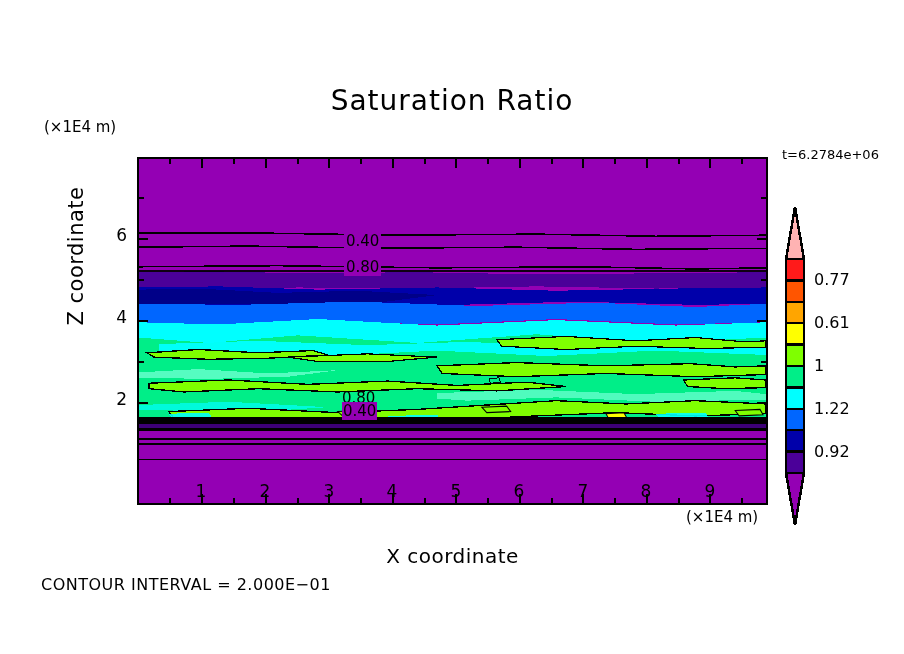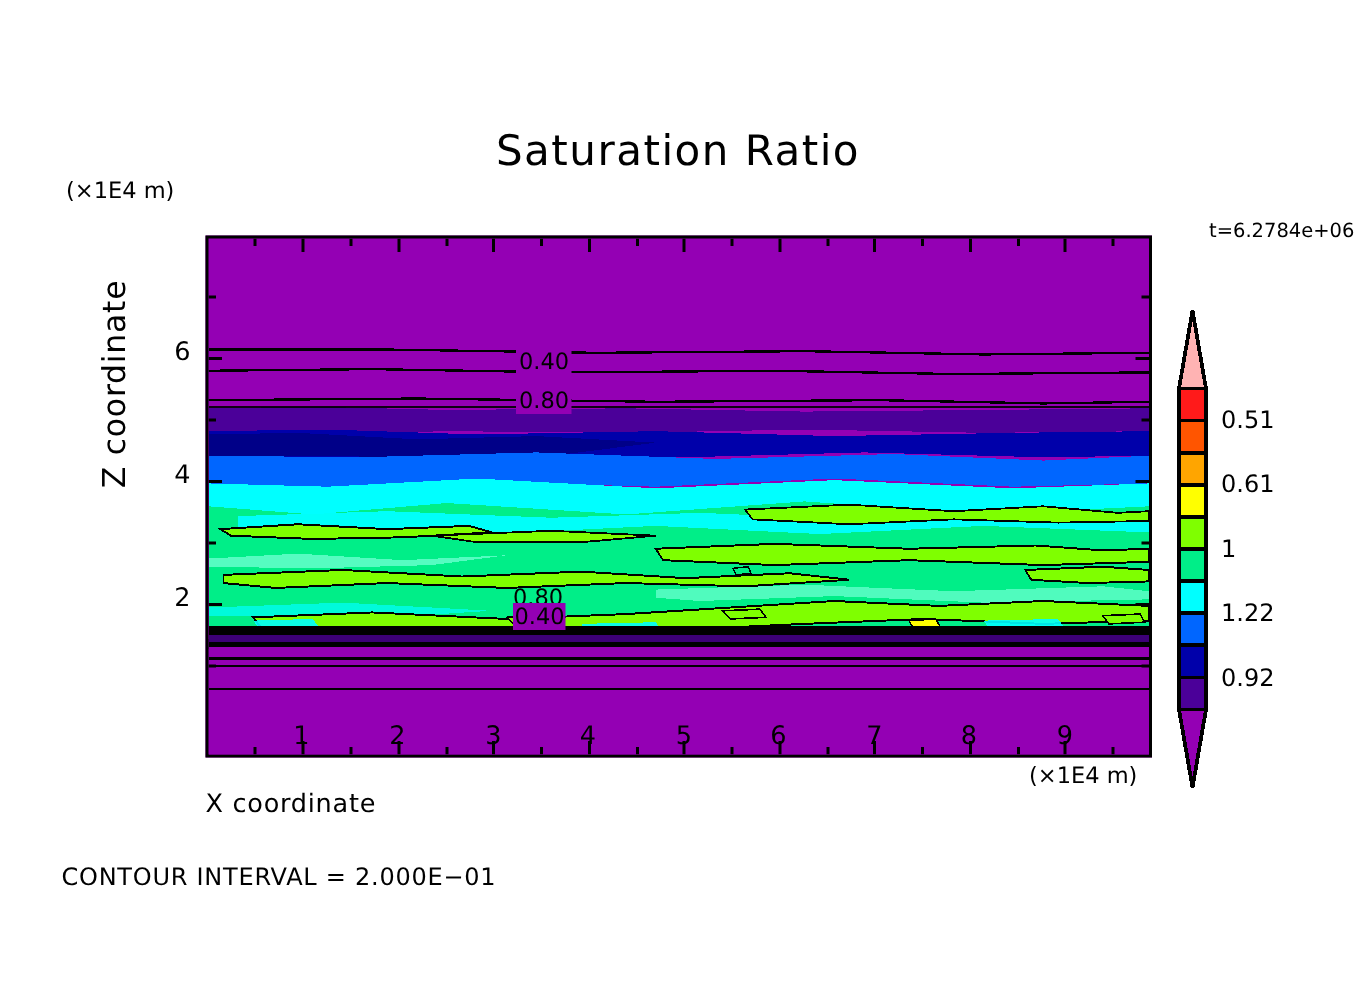--- a/index.html
+++ b/index.html
@@ -39,21 +39,20 @@
   }
 
   
   #time-annotation {
     position: absolute;
     left: 782px;
     top: 147px;
     font-size: 13px;
     color: #000;
     white-space: nowrap;
-    margin-left: 24px;
   }
 
   
   #plot-frame {
     position: absolute;
     left: 137px;
     top: 157px;
     width: 631px;
     height: 348px;
     border: 2px solid #000;
@@ -121,24 +120,24 @@
     color: #000;
     text-align: right;
     width: 34px;
     margin-top: -11px;
   }
 
   
   #x-axis-title {
     position: absolute;
     left: 137px;
-    top: 526px;
+    top: 544px;
     width: 631px;
-    text-align: left;
-    font-size: 17px;
+    text-align: center;
+    font-size: 20px;
     color: #000;
     letter-spacing: 0.5px;
   }
   #x-unit-label {
     position: absolute;
     left: 686px;
     top: 508px;
     font-size: 15px;
     color: #000;
     white-space: nowrap;
@@ -361,17 +360,17 @@
     <rect x="4" y="161" width="18" height="21.4" fill="#00ee88" stroke="#000" stroke-width="2.5"></rect>
     <rect x="4" y="182.4" width="18" height="21.4" fill="#00ffff" stroke="#000" stroke-width="2.5"></rect>
     <rect x="4" y="203.8" width="18" height="21.4" fill="#0066ff" stroke="#000" stroke-width="2.5"></rect>
     <rect x="4" y="225.2" width="18" height="21.4" fill="#0000aa" stroke="#000" stroke-width="2.5"></rect>
     <rect x="4" y="246.6" width="18" height="21.4" fill="#4b0099" stroke="#000" stroke-width="2.5"></rect>
 
     <polygon points="13,320 22,268 4,268" fill="#9400b4" stroke="#000" stroke-width="2.5" stroke-linejoin="miter"></polygon>
   </svg>
 </div>
 
-<div class="cbar-label" style="top:280px;">0.51</div>
+<div class="cbar-label" style="top:280px;">0.77</div>
 <div class="cbar-label" style="top:323px;">0.61</div>
 <div class="cbar-label" style="top:366px;">1</div>
 <div class="cbar-label" style="top:409px;">1.22</div>
 <div class="cbar-label" style="top:452px;">0.92</div>
 
 </body></html>

